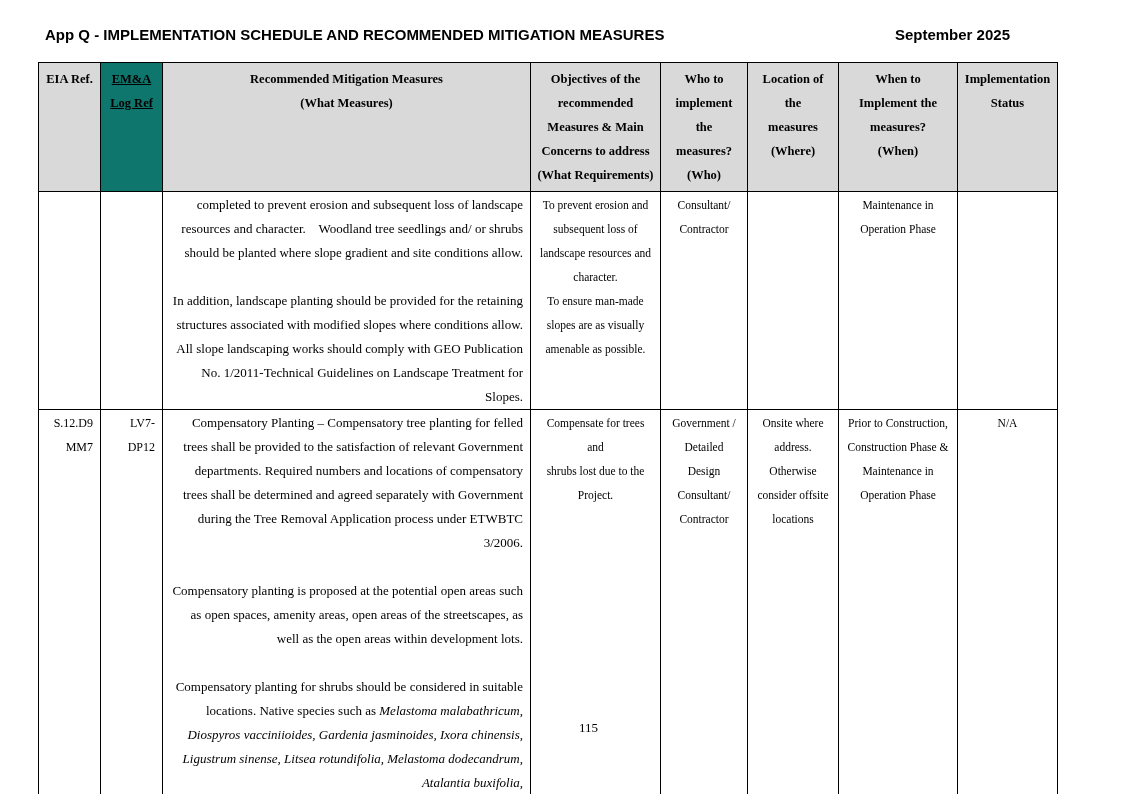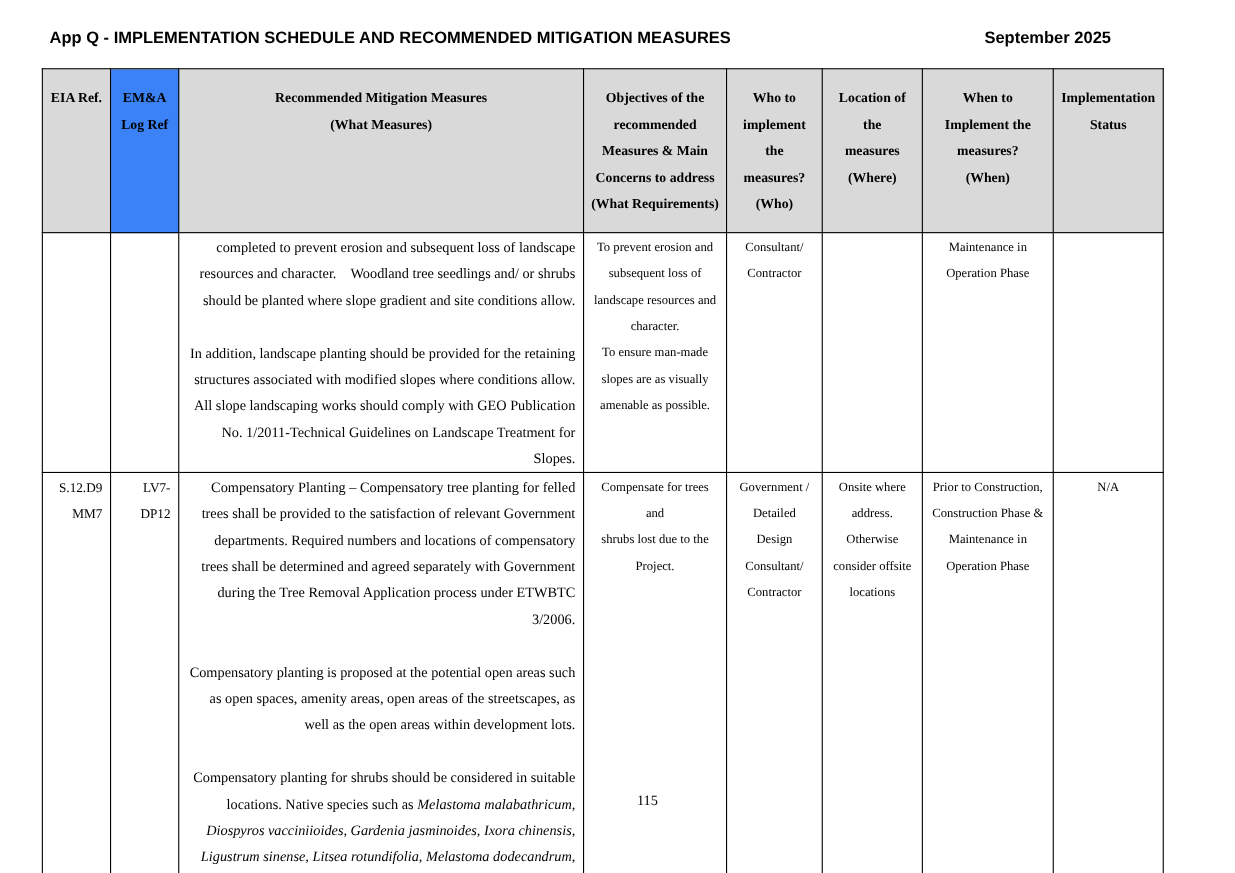--- a/index.html
+++ b/index.html
@@ -21,21 +21,21 @@
   }
   table.schedule-table{
     position:absolute;top:62px;left:38px;
     width:1019px;
     border-collapse:collapse;
     table-layout:fixed;
   }
   .schedule-table th,.schedule-table td{
     border:1px solid #000;
     vertical-align:top;
-    padding:14px 6px;
+    padding:4px 6px;
   }
   .schedule-table th{
     font-weight:bold;
     font-size:12.5px;
     line-height:24px;
     text-align:center;
     white-space:pre-line;
   }
   .schedule-table td{
     font-size:13px;
@@ -71,21 +71,21 @@
       <col style="width:368px">
       <col style="width:130px">
       <col style="width:87px">
       <col style="width:91px">
       <col style="width:119px">
       <col style="width:100px">
     </colgroup>
     <thead>
       <tr style="height:121px;">
         <th style="background: rgb(217, 217, 217);">EIA Ref.</th>
-        <th style="background: #3b82f6;">EM&amp;A
+        <th style="background: #0f766e; text-decoration: underline;">EM&amp;A
 Log Ref</th>
         <th style="background: rgb(217, 217, 217); margin-left: 16px;">Recommended Mitigation Measures
 (What Measures)</th>
         <th style="background: rgb(217, 217, 217);">Objectives of the
 recommended
 Measures &amp; Main
 Concerns to address
 (What Requirements)</th>
         <th style="background: rgb(217, 217, 217);">Who to
 implement

